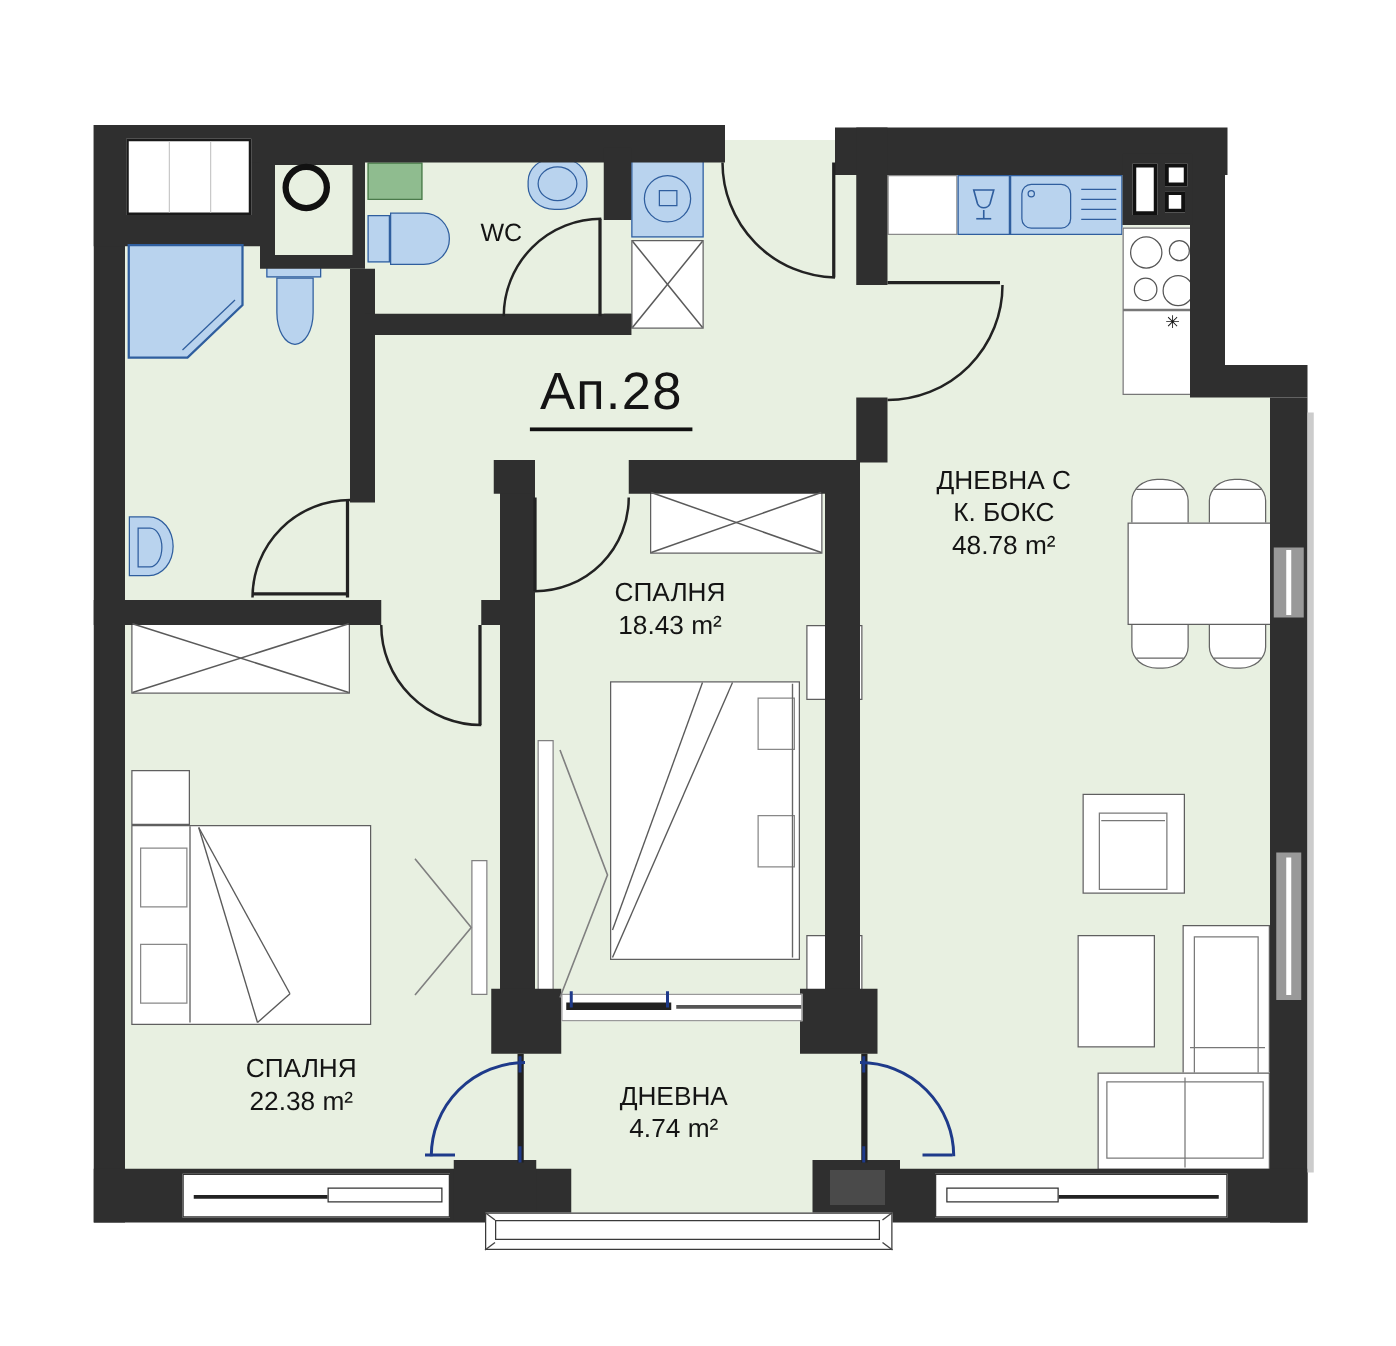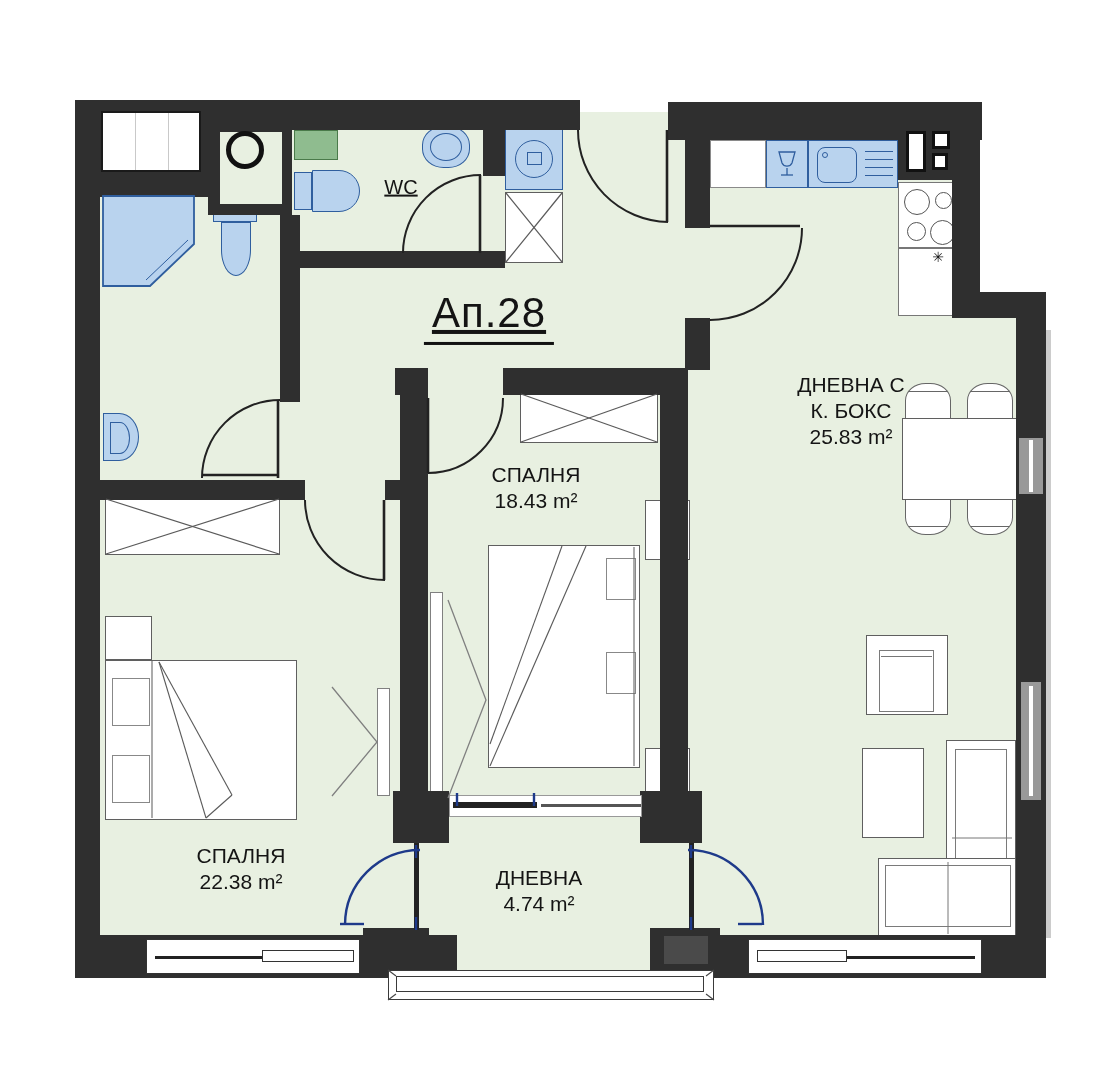--- a/index.html
+++ b/index.html
@@ -7,21 +7,21 @@
   .canvas div{position:absolute;box-sizing:border-box;}
   .wall{background:var(--wall,#2f2f2f);}
   .floor{background:var(--floor,#e8f0e1);}
   .fix{background:var(--fixture,#b9d3ee);border:1.5px solid var(--fixture_border,#2f5e9e);}
   .fur{background:#ffffff;border:1.4px solid #5f5f5f;}
   .inner{border:1px solid #7a7a7a;background:#fff;}
   .ring{border:1.2px solid #555;border-radius:50%;background:#fff;}
   .shaft{background:#fff;border:3px solid #111;}
   .lbl{color:#141414;text-align:center;transform:translate(-50%,-50%);font-size:21px;line-height:1.24;white-space:nowrap;}
   .lbl span{display:block;}
-  .apt{font-size:42px;letter-spacing:1px;border-bottom:3px solid #111;padding:0 8px 3px 8px;text-decoration:underline;}
+  .apt{font-size:42px;letter-spacing:1px;border-bottom:3px solid #111;padding:0 8px 3px 8px;}
   .chair{background:#fff;border:1.2px solid #666;}
   .chair-n{border-radius:45% 45% 18% 18% / 30% 30% 12% 12%;}
   .chair-n::before{content:"";position:absolute;left:3px;right:3px;top:7px;border-bottom:1.2px solid #666;}
   .chair-s{border-radius:18% 18% 45% 45% / 12% 12% 30% 30%;}
   .chair-s::before{content:"";position:absolute;left:3px;right:3px;bottom:7px;border-bottom:1.2px solid #666;}
   svg.overlay{position:absolute;left:0;top:0;}
 </style>
 </head>
 <body>
 
@@ -237,35 +237,35 @@
       <line x1="952" y1="838" x2="1012" y2="838"></line>
     </g>
     <g stroke="var(--fixture_border,#2f5e9e)" stroke-width="1.3" fill="none">
       <path d="M 779 152 L 795 152 L 792 163 A 5.5 5.5 0 0 1 782 163 Z"></path>
       <line x1="787" y1="168" x2="787" y2="175"></line>
       <line x1="781" y1="175" x2="793" y2="175"></line>
     </g>
   </svg>
 
   <div class="lbl apt" style="left:489px;top:316px;">Ап.28</div>
-  <div class="lbl" style="left:401px;top:187px;font-size:20px;text-decoration:underline;">
+  <div class="lbl" style="left:401px;top:187px;font-size:20px;">
     <span>WC</span>
   </div>
   <div class="lbl" style="left:536px;top:488px;">
     <span>СПАЛНЯ</span>
     <span>18.43 m²</span>
   </div>
   <div class="lbl" style="left:241px;top:869px;">
     <span>СПАЛНЯ</span>
     <span>22.38 m²</span>
   </div>
-  <div class="lbl" style="left:803px;top:411px;margin-left:48px;">
+  <div class="lbl" style="left:803px;top:411px;">
     <span>ДНЕВНА С</span>
     <span>К. БОКС</span>
-    <span>25.83 m²</span>
+    <span>48.78 m²</span>
   </div>
   <div class="lbl" style="left:539px;top:891px;">
     <span>ДНЕВНА</span>
     <span>4.74 m²</span>
   </div>
   <div class="lbl" style="left:938px;top:258px;font-size:14px;">✳</div>
 
 </div>
 
 </body></html>

